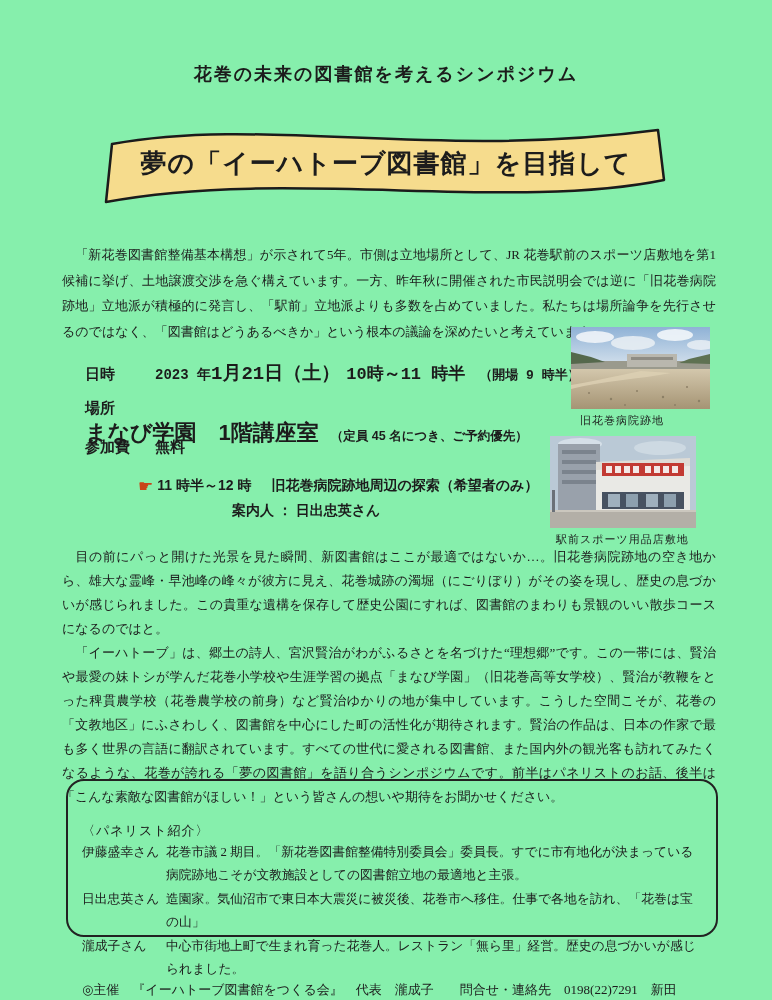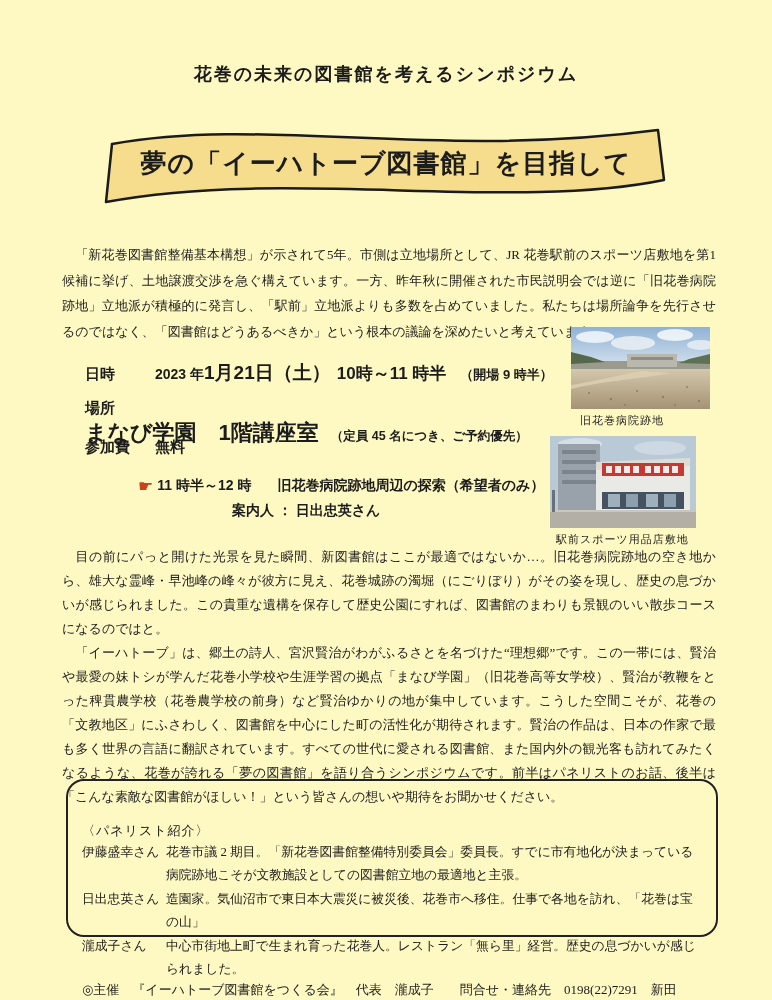--- a/index.html
+++ b/index.html
@@ -1,17 +1,17 @@
 <!DOCTYPE html>
 <html lang="ja"><head>
 <meta charset="utf-8">
 <style>
   html,body{margin:0;padding:0;background:#fff;}
   .page{
-    position:relative; width:772px; height:1000px; background:#fef9c3;
+    position:relative; width:772px; height:1000px; background:#86efac;
     overflow:hidden; color:#1c1c1c;
   }
   .gothic{font-family:"Liberation Sans","DejaVu Sans",sans-serif;}
   .serif{font-family:"Liberation Serif","DejaVu Serif",serif;}
 
   .header-title{
     position:absolute; left:0; top:62px; width:772px; text-align:center;
     font-size:18px; font-weight:bold; letter-spacing:2px;
   }
 
@@ -40,21 +40,21 @@
   .fee-value{font-size:15px; font-weight:bold;}
 
   .extra-row{
     position:absolute; left:138px; top:477px; display:flex; align-items:center;
     font-size:14px; font-weight:bold;
   }
   .pointer-icon{
     font-size:17px; color:#c8441a; margin-right:4px; line-height:1;
     font-family:"DejaVu Sans",sans-serif;
   }
-  .extra-time{margin-right:26px;}
+  .extra-time{margin-right:20px;}
   .extra-guide{
     position:absolute; left:232px; top:502px; font-size:14px; font-weight:bold;
   }
 
   .photo-fig{position:absolute; margin:0;}
   .photo-fig svg{display:block; border:0;}
   .photo-caption{
     font-size:11px; margin-top:4px; margin-left:9px; letter-spacing:1px;
   }
 
@@ -84,21 +84,21 @@
 
   <div class="banner">
     <svg width="576" height="112" viewBox="0 0 576 112">
       <path d="M 14,34 C 170,6 330,50 560,20 L 566,70 C 410,102 190,58 8,92 Z" stroke="#1b1b1b" stroke-width="2.5" stroke-linejoin="round" fill="#f6dc8d"></path>
     </svg>
     <div class="banner-text gothic">夢の「イーハトーブ図書館」を目指して</div>
   </div>
 
   <p class="intro serif">　「新花巻図書館整備基本構想」が示されて5年。市側は立地場所として、JR 花巻駅前のスポーツ店敷地を第1候補に挙げ、土地譲渡交渉を急ぐ構えています。一方、昨年秋に開催された市民説明会では逆に「旧花巻病院跡地」立地派が積極的に発言し、「駅前」立地派よりも多数を占めていました。私たちは場所論争を先行させるのではなく、「図書館はどうあるべきか」という根本の議論を深めたいと考えています。</p>
 
-  <div class="event-row gothic" style="top:360px;">
+  <div class="event-row gothic" style="top:360px;font-family:Liberation Mono, monospace;">
     <span class="event-label">日時</span>
     <span>
       <span class="dt-year">2023 年</span><span class="dt-date">1月21日（土）</span><span class="dt-time">10時～11 時半</span><span class="dt-note">（開場 9 時半）</span>
     </span>
   </div>
 
   <div class="event-row gothic" style="top:399px;flex-direction:column;">
     <span class="event-label">場所</span>
     <span>
       <span class="place-value">まなび学園　1階講座室</span><span class="place-note">（定員 45 名につき、ご予約優先）</span>

